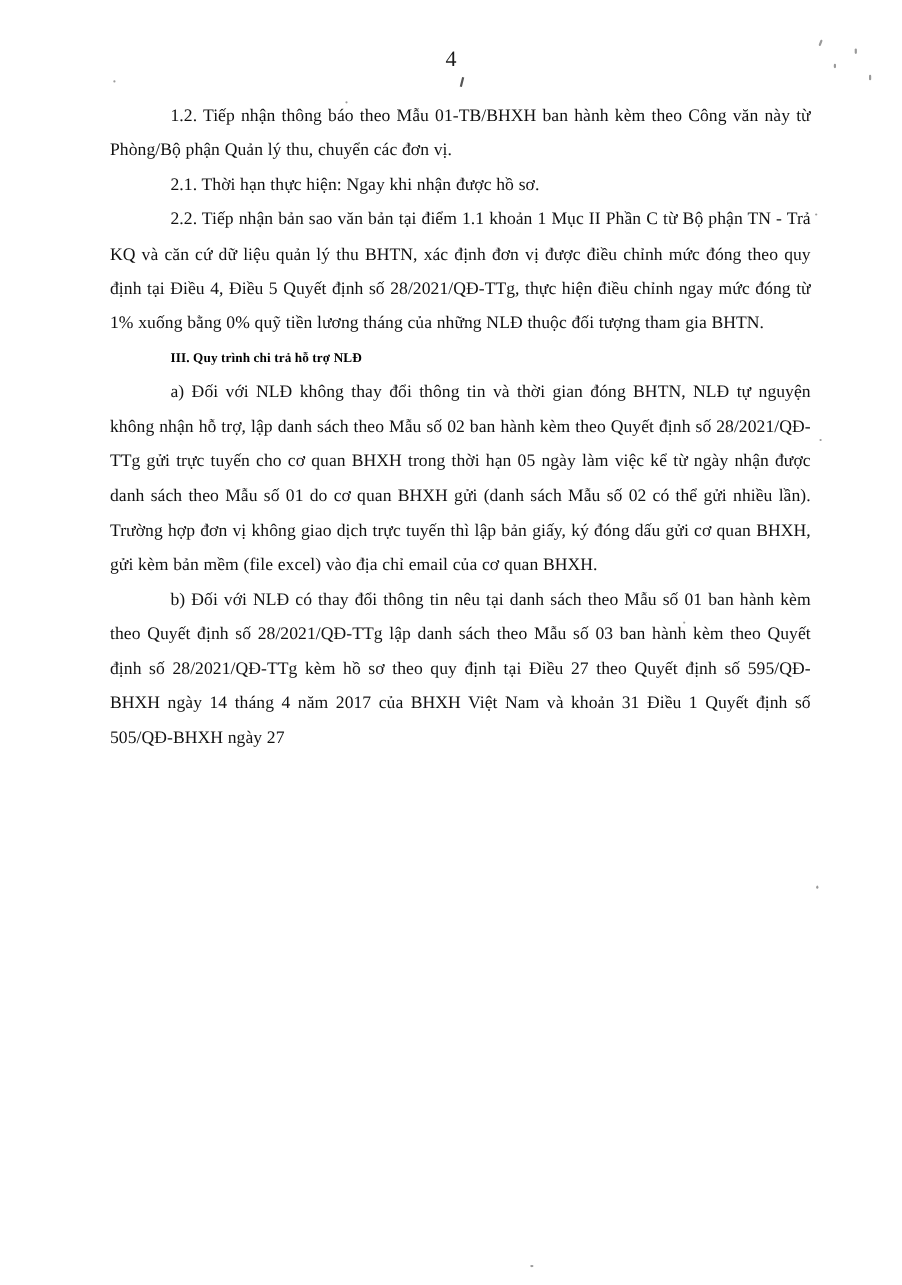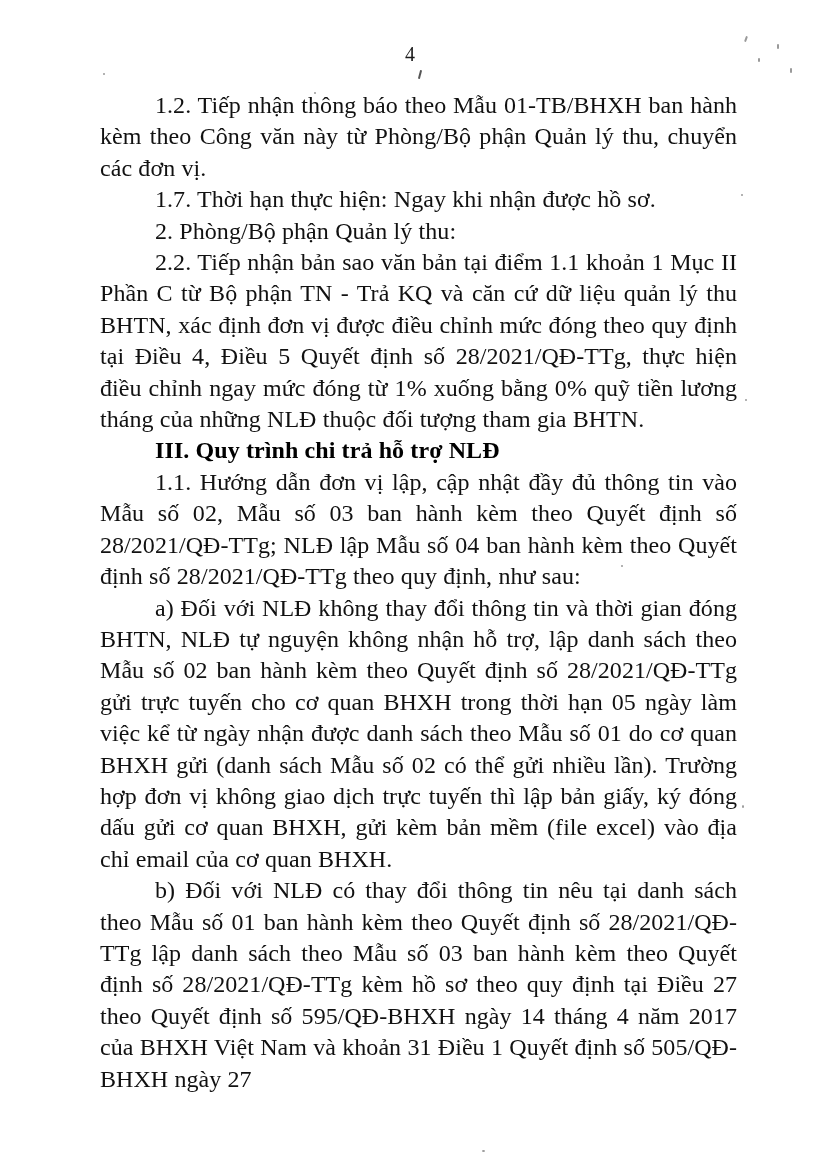--- a/index.html
+++ b/index.html
@@ -51,31 +51,31 @@
     position: absolute;
     left: 100px;
     top: 90px;
     width: 637px;
   }
   p.para {
     margin: 0 0 0 0;
     text-align: justify;
     text-justify: inter-word;
     text-indent: 55px;
-    font-size: 24px;
+    font-size: 16px;
     line-height: 31.4px;
     color: #111111;
     letter-spacing: 0.05px;
     word-spacing: 0.2px;
   }
   p.heading {
     margin: 0;
     text-align: left;
     text-indent: 55px;
-    font-size: 24px;
+    font-size: 12px;
     line-height: 31.4px;
     font-weight: bold;
     color: #000000;
     letter-spacing: 0.1px;
   }
   
 </style>
 </head>
 <body>
 
@@ -92,22 +92,20 @@
   <div class="speck" style="left:742px; top:805px; width:2px; height:3px;"></div>
   <div class="speck" style="left:621px; top:565px; width:2px; height:2px;"></div>
   <div class="speck" style="left:482px; top:1150px; width:3px; height:2px;"></div>
 
   <div class="page-number">4</div>
   <div class="page-number-tick"></div>
 
   <div class="body-col">
 
     <p class="para">1.2. Tiếp nhận thông báo theo Mẫu 01-TB/BHXH ban hành kèm theo Công văn này từ Phòng/Bộ phận Quản lý thu, chuyển các đơn vị.</p>
-    <p class="para">1.7. Thời hạn thực hiện: Ngay khi nhận được hồ sơ.</p>
-    <p class="para">2. Phòng/Bộ phận Quản lý thu:</p>
+    <p class="para">2.1. Thời hạn thực hiện: Ngay khi nhận được hồ sơ.</p>
     <p class="para">2.2. Tiếp nhận bản sao văn bản tại điểm 1.1 khoản 1 Mục II Phần C từ Bộ phận TN - Trả KQ và căn cứ dữ liệu quản lý thu BHTN, xác định đơn vị được điều chỉnh mức đóng theo quy định tại Điều 4, Điều 5 Quyết định số 28/2021/QĐ-TTg, thực hiện điều chỉnh ngay mức đóng từ 1% xuống bằng 0% quỹ tiền lương tháng của những NLĐ thuộc đối tượng tham gia BHTN.</p>
     <p class="heading">III. Quy trình chi trả hỗ trợ NLĐ</p>
-    <p class="para">1.1. Hướng dẫn đơn vị lập, cập nhật đầy đủ thông tin vào Mẫu số 02, Mẫu số 03 ban hành kèm theo Quyết định số 28/2021/QĐ-TTg; NLĐ lập Mẫu số 04 ban hành kèm theo Quyết định số 28/2021/QĐ-TTg theo quy định, như sau:</p>
     <p class="para">a) Đối với NLĐ không thay đổi thông tin và thời gian đóng BHTN, NLĐ tự nguyện không nhận hỗ trợ, lập danh sách theo Mẫu số 02 ban hành kèm theo Quyết định số 28/2021/QĐ-TTg gửi trực tuyến cho cơ quan BHXH trong thời hạn 05 ngày làm việc kể từ ngày nhận được danh sách theo Mẫu số 01 do cơ quan BHXH gửi (danh sách Mẫu số 02 có thể gửi nhiều lần). Trường hợp đơn vị không giao dịch trực tuyến thì lập bản giấy, ký đóng dấu gửi cơ quan BHXH, gửi kèm bản mềm (file excel) vào địa chỉ email của cơ quan BHXH.</p>
     <p class="para">b) Đối với NLĐ có thay đổi thông tin nêu tại danh sách theo Mẫu số 01 ban hành kèm theo Quyết định số 28/2021/QĐ-TTg lập danh sách theo Mẫu số 03 ban hành kèm theo Quyết định số 28/2021/QĐ-TTg kèm hồ sơ theo quy định tại Điều 27 theo Quyết định số 595/QĐ-BHXH ngày 14 tháng 4 năm 2017 của BHXH Việt Nam và khoản 31 Điều 1 Quyết định số 505/QĐ-BHXH ngày 27</p>
 
   </div>
 </div>
 
 </body></html>

